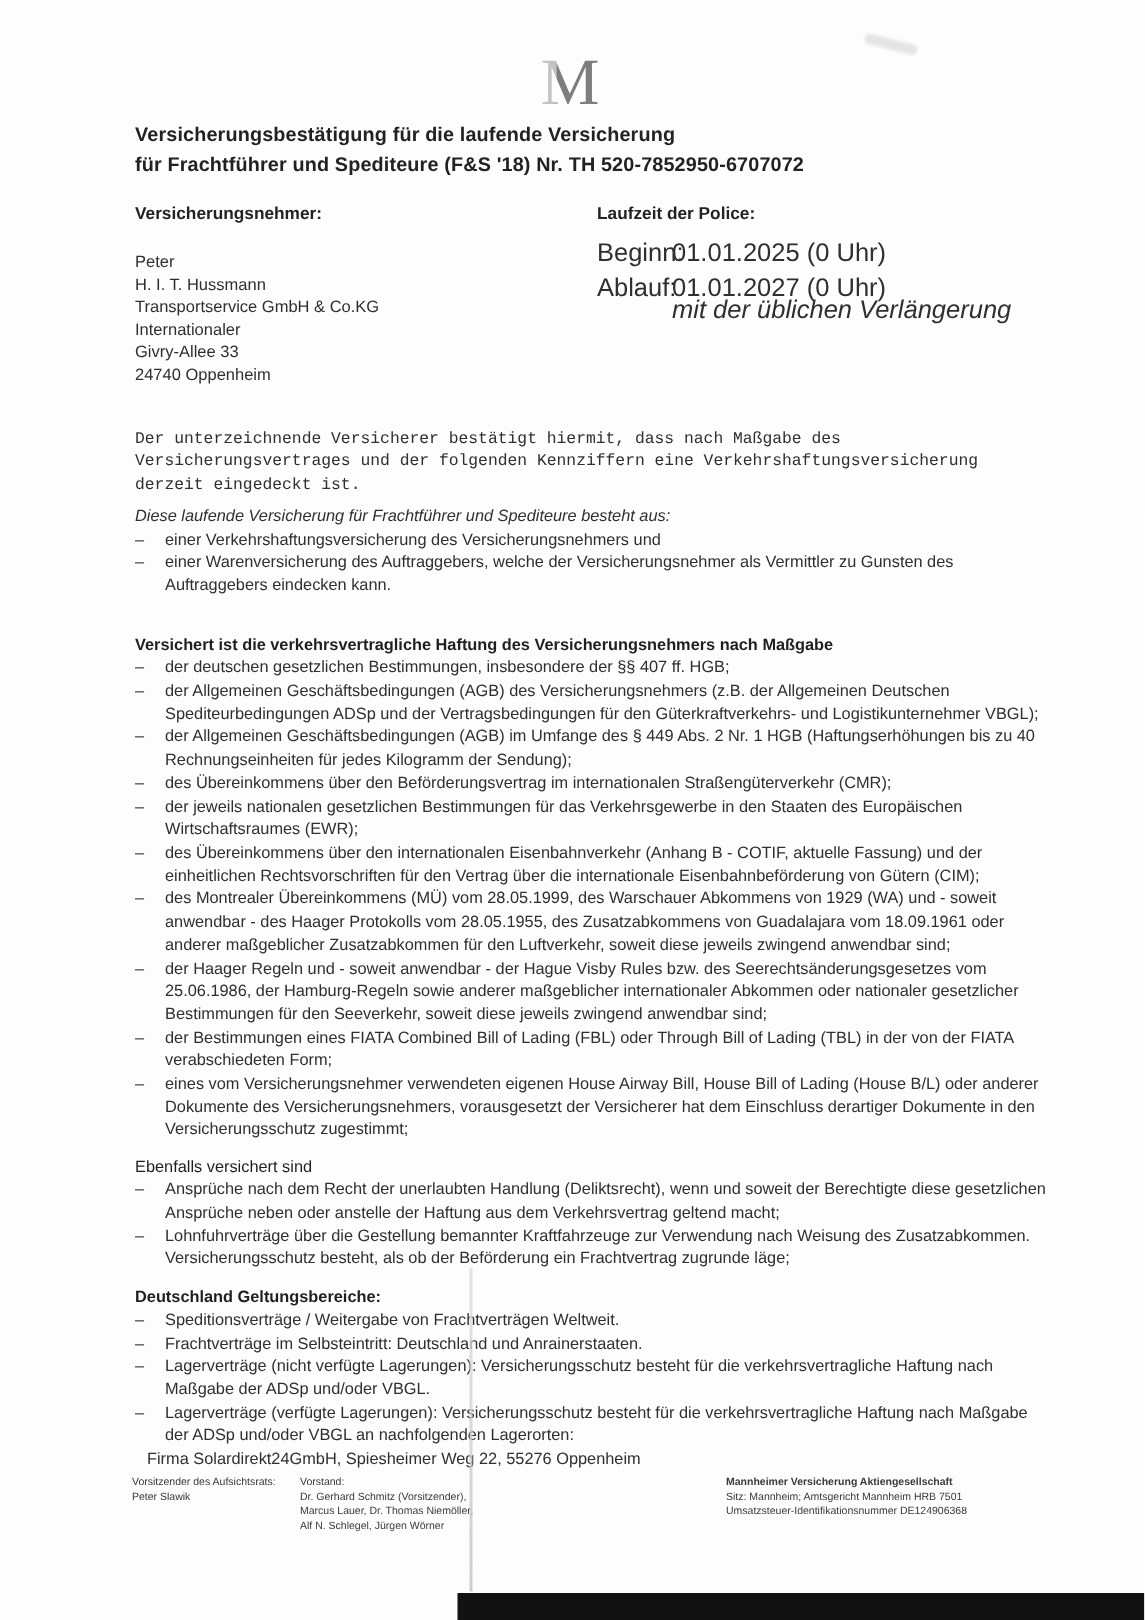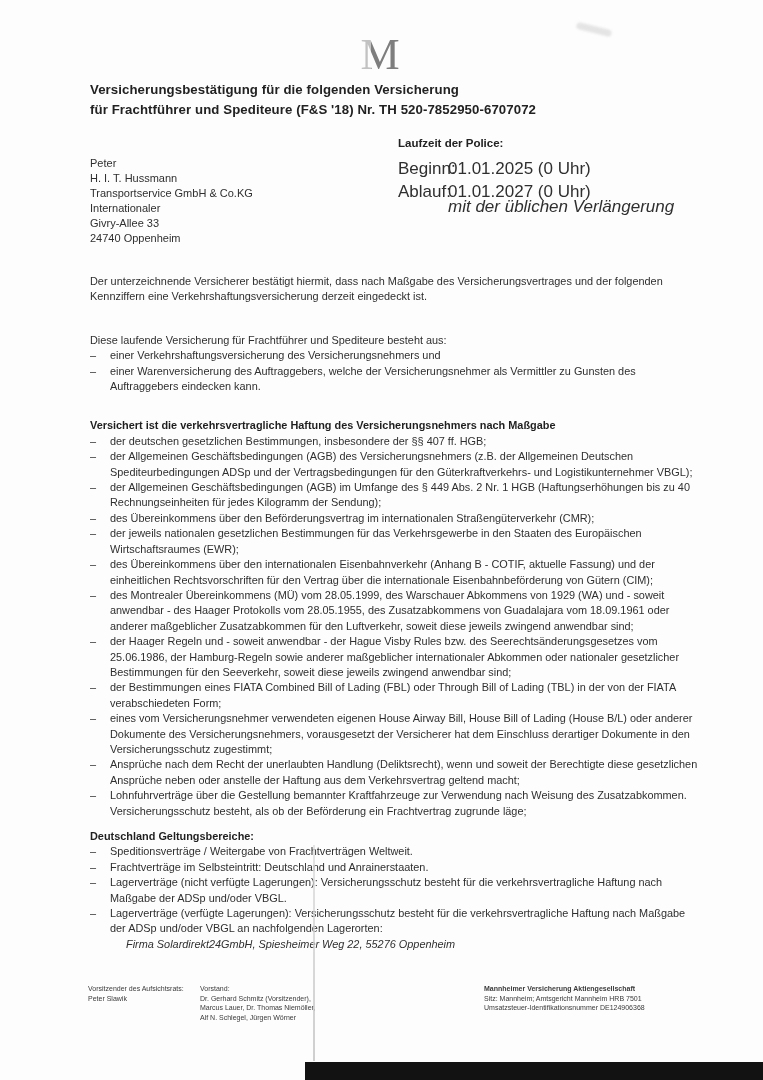--- a/index.html
+++ b/index.html
@@ -21,27 +21,27 @@
   .title { margin-top:80px; font-size:13.2px; font-weight:bold; line-height:20px; color:#222; letter-spacing:.1px; }
   .meta-row { display:flex; margin-top:17px; }
   .col-ph { width:308px; }
   .h-small { font-size:11.5px; font-weight:bold; color:#222; }
   .address { margin-top:19px; font-size:11px; line-height:15px; }
   .term-rows { margin-top:12px; font-size:17px; }
   .term-row { display:flex; margin-bottom:8px; line-height:15px; }
   .term-label { width:50px; flex:none; }
   .term-note { margin-left:50px; line-height:15px;font-style:italic; }
   .body-text { font-size:10.9px; line-height:15.4px; hyphens:none; }
-  .p1 { margin-top:28px; }
-  .p2 { margin-top:28px; }
+  .p1 { margin-top:28px;font-family:Liberation Mono, monospace; }
+  .p2 { margin-top:5px;font-style:italic; }
   .sect-h { font-weight:bold; color:#1f1f1f; margin-top:24px; }
   .li { display:flex; }
   .dash { width:20px; flex:none; }
   .li-text { flex:1; }
-  .subline { margin-left:36px;font-style:italic; }
+  .subline { margin-left:8px; }
   
   .footer { position:absolute; top:984px; left:0; width:763px; font-size:7px; line-height:9.5px; color:#3a3a3a; }
   .f-col { position:absolute; top:0; }
   .f-col1 { left:88px; }
   .f-col2 { left:200px; }
   .f-col3 { left:484px; }
   .f-bold { font-weight:bold; }
 </style>
 </head>
 <body>
@@ -60,26 +60,27 @@
       </defs>
       <text x="23" y="37" text-anchor="middle" font-family="Liberation Serif, serif" font-size="44" fill="#c2c2c2" clip-path="url(#clipL)">M</text>
       <text x="23" y="37" text-anchor="middle" font-family="Liberation Serif, serif" font-size="44" fill="#7e7e7e" clip-path="url(#clipR)">M</text>
     </svg>
   </div>
   <div class="smudge"></div>
 
   <div class="content">
 
     <div class="title">
-      <div>Versicherungsbestätigung für die folgenden Versicherung</div>
+      <div>Versicherungsbestätigung für die laufende Versicherung</div>
       <div>für Frachtführer und Spediteure (F&amp;S '18) Nr. TH 520-7852950-6707072</div>
     </div>
 
     <div class="meta-row">
       <div class="col-ph">
+        <div class="h-small">Versicherungsnehmer:</div>
         <div class="address">
           <div>Peter</div>
           <div>H. I. T. Hussmann</div>
           <div>Transportservice GmbH &amp; Co.KG</div>
           <div>Internationaler</div>
           <div>Givry-Allee 33</div>
           <div>24740 Oppenheim</div>
         </div>
       </div>
       <div class="col-term">
@@ -150,20 +151,21 @@
         <div class="li">
           <span class="dash">–</span>
           <span class="li-text">der Bestimmungen eines FIATA Combined Bill of Lading (FBL) oder Through Bill of Lading (TBL) in der von der FIATA verabschiedeten Form;</span>
         </div>
         <div class="li">
           <span class="dash">–</span>
           <span class="li-text">eines vom Versicherungsnehmer verwendeten eigenen House Airway Bill, House Bill of Lading (House B/L) oder anderer Dokumente des Versicherungsnehmers, vorausgesetzt der Versicherer hat dem Einschluss derartiger Dokumente in den Versicherungsschutz zugestimmt;</span>
         </div>
       </div>
 
+      <div class="sect-h" style="font-weight:normal; margin-top:9px;">Ebenfalls versichert sind</div>
       <div>
         <div class="li">
           <span class="dash">–</span>
           <span class="li-text">Ansprüche nach dem Recht der unerlaubten Handlung (Deliktsrecht), wenn und soweit der Berechtigte diese gesetzlichen Ansprüche neben oder anstelle der Haftung aus dem Verkehrsvertrag geltend macht;</span>
         </div>
         <div class="li">
           <span class="dash">–</span>
           <span class="li-text">Lohnfuhrverträge über die Gestellung bemannter Kraftfahrzeuge zur Verwendung nach Weisung des Zusatzabkommen. Versicherungsschutz besteht, als ob der Beförderung ein Frachtvertrag zugrunde läge;</span>
         </div>
       </div>

